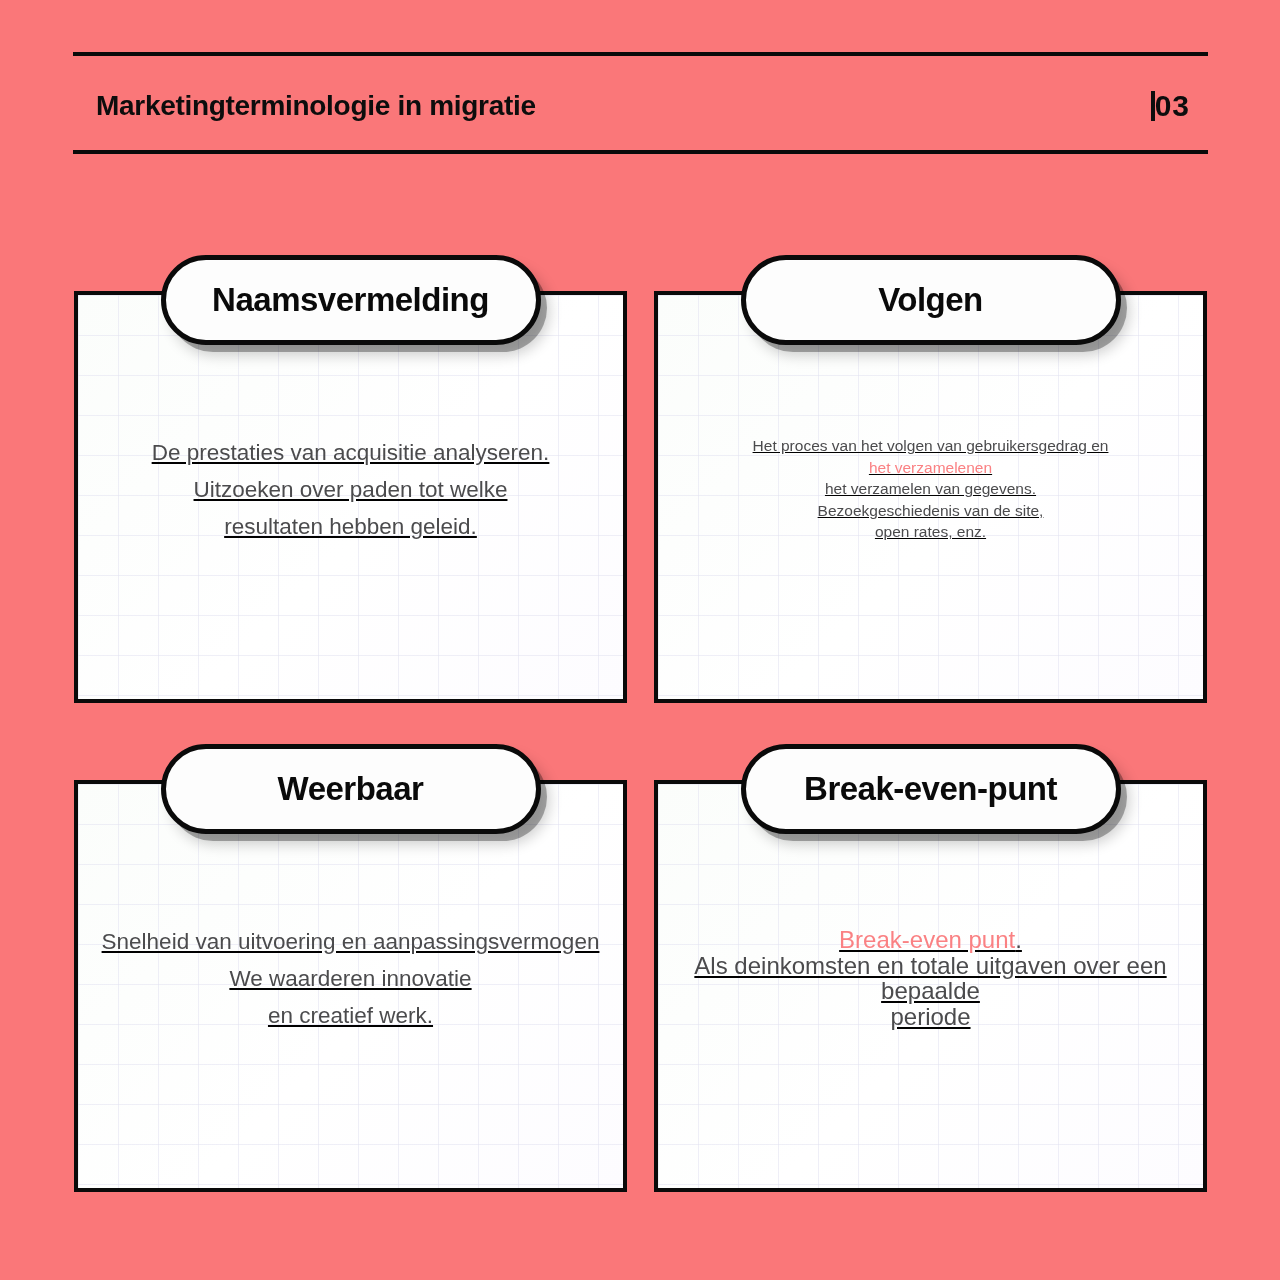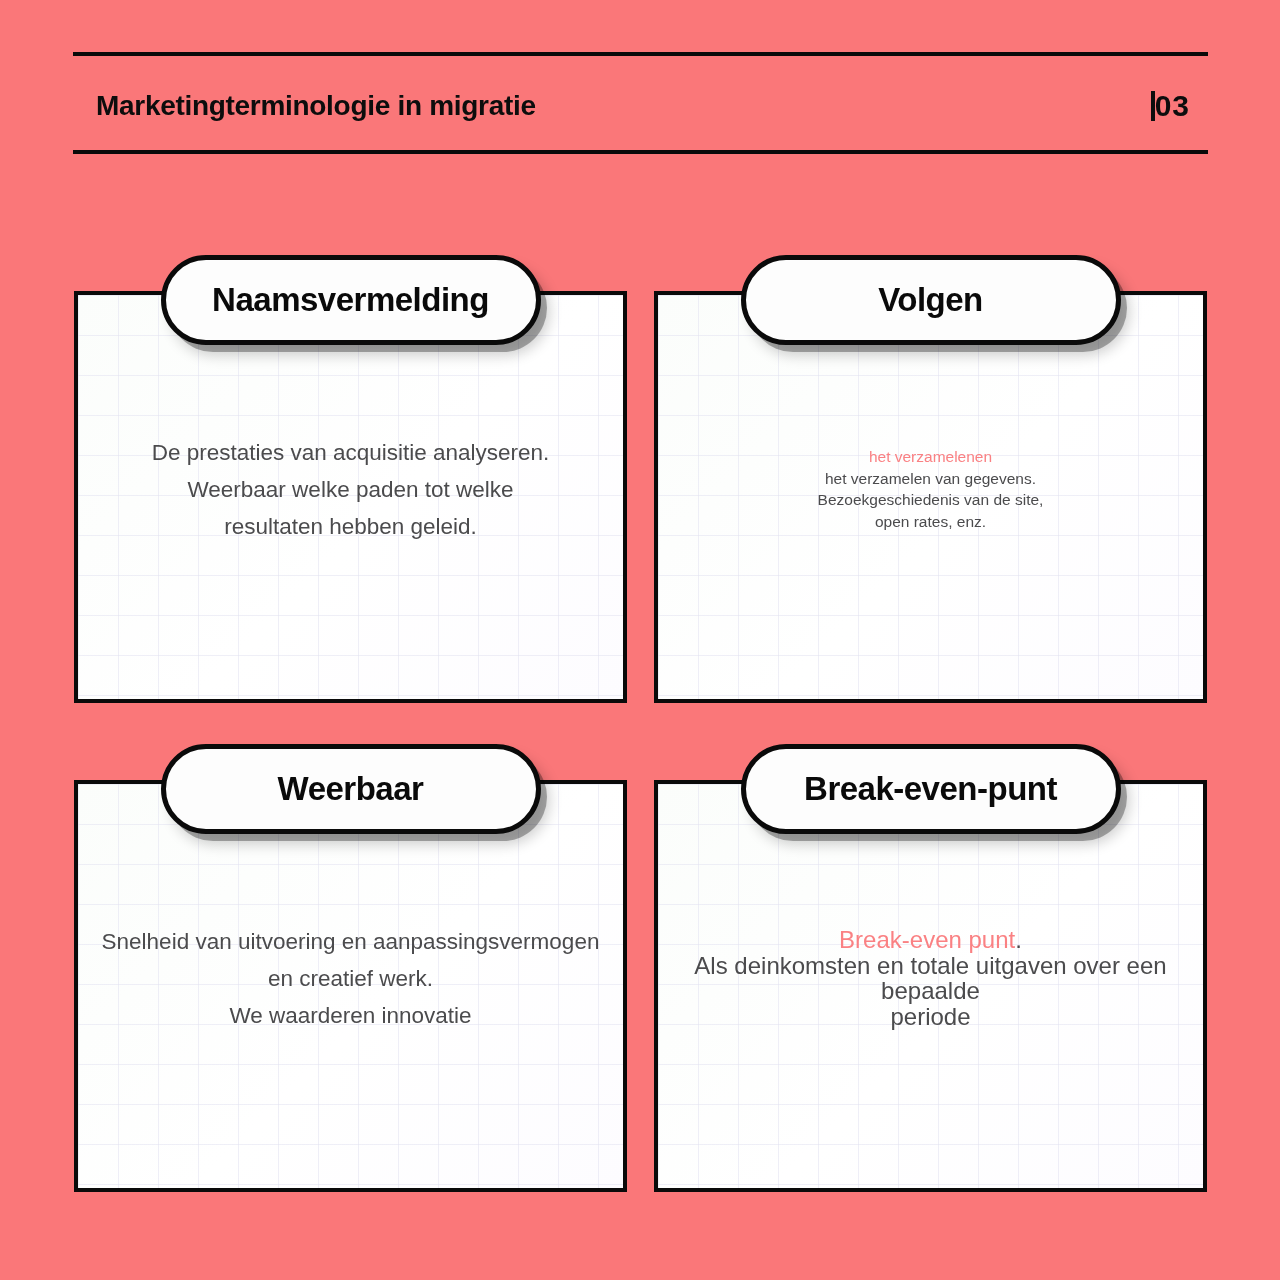--- a/index.html
+++ b/index.html
@@ -97,20 +97,21 @@
         rgba(226,226,241,0.55) 0px, rgba(226,226,241,0.55) 1px,
         rgba(0,0,0,0) 1px, rgba(0,0,0,0) 40px),
       repeating-linear-gradient(to bottom,
         rgba(226,226,241,0.55) 0px, rgba(226,226,241,0.55) 1px,
         rgba(0,0,0,0) 1px, rgba(0,0,0,0) 40px),
       linear-gradient(135deg, #fbfdfb 0%, #ffffff 55%, #fdfcff 100%);
     border: 4px solid #0a0a0a;
     display: flex;
     align-items: center;
     justify-content: center;
+    text-decoration: underline;
   }
 
   .card-text {
     width: 100%;
     text-align: center;
     color: #4b4b4d;
     padding: 0 14px;
     position: relative;
     top: -8px;
   }
@@ -179,49 +180,50 @@
   </div>
   <div class="header-rule bottom"></div>
 </div>
 
 <div class="grid">
 
   <div class="card-wrap c0 big">
     <div class="card-body">
       <div class="card-text">
           <span class="line"><span>De prestaties van acquisitie analyseren.</span></span>
-          <span class="line"><span>Weerbaar welke paden tot welke</span></span>
+          <span class="line"><span>Uitzoeken over paden tot welke</span></span>
           <span class="line"><span>resultaten hebben geleid.</span></span>
         </div>
     </div>
     <div class="pill">
       <span class="pill-label">Naamsvermelding</span>
     </div>
   </div>
 
   <div class="card-wrap c1 small">
     <div class="card-body">
       <div class="card-text">
+          <span class="line"><span>Het proces van het volgen van gebruikersgedrag en</span></span>
           <span class="line"><span class="hl">het verzamelenen</span></span>
           <span class="line"><span>het verzamelen van gegevens.</span></span>
           <span class="line"><span>Bezoekgeschiedenis van de site,</span></span>
           <span class="line"><span>open rates, enz.</span></span>
         </div>
     </div>
     <div class="pill">
       <span class="pill-label">Volgen</span>
     </div>
   </div>
 
   <div class="card-wrap c2 big">
     <div class="card-body">
       <div class="card-text">
           <span class="line"><span>Snelheid van uitvoering en aanpassingsvermogen</span></span>
+          <span class="line"><span>We waarderen innovatie</span></span>
           <span class="line"><span>en creatief werk.</span></span>
-          <span class="line"><span>We waarderen innovatie</span></span>
         </div>
     </div>
     <div class="pill">
       <span class="pill-label">Weerbaar</span>
     </div>
   </div>
 
   <div class="card-wrap c3 small med">
     <div class="card-body">
       <div class="card-text">

